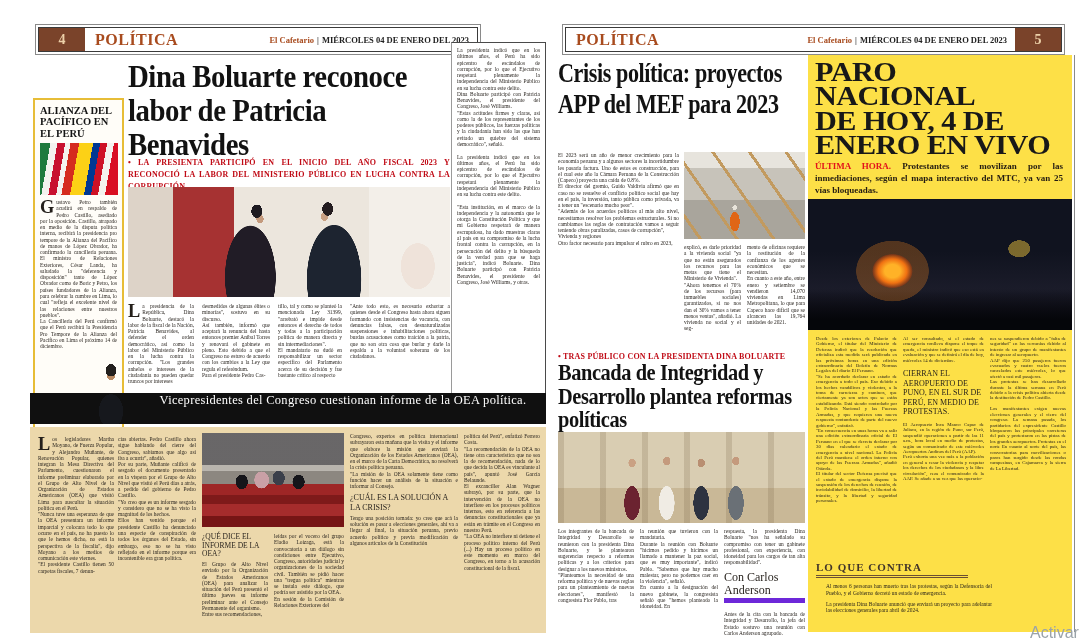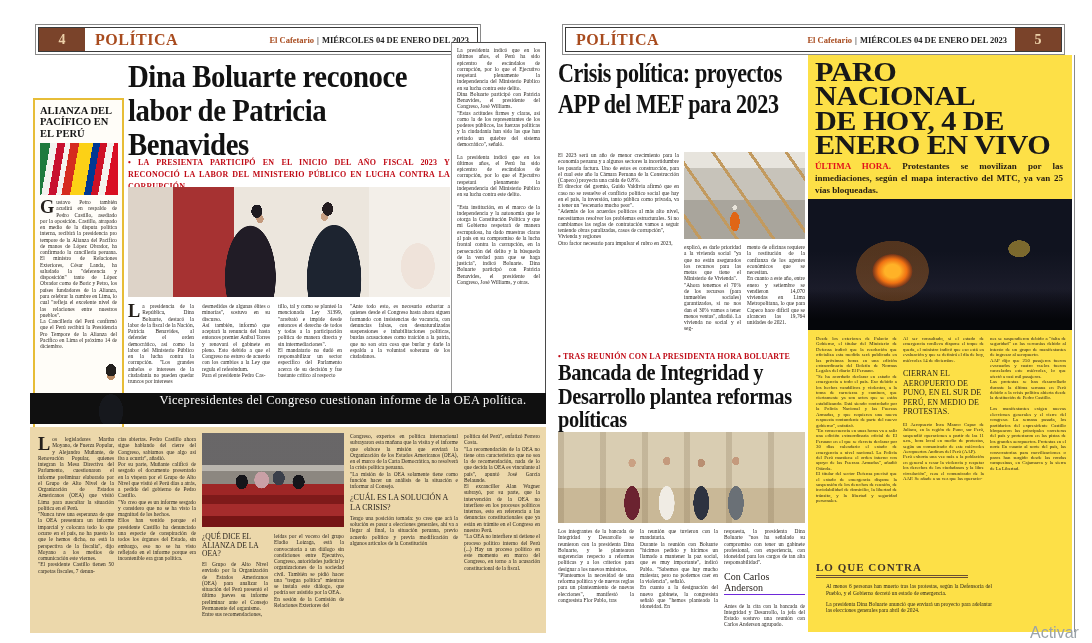--- a/index.html
+++ b/index.html
@@ -107,21 +107,21 @@
 Por su parte, Muñante calificó de sesgado el documento presentado en la víspera por el Grupo de Alto Nivel que visitó el Perú días a atrás, a pedido del gobierno de Pedro Castillo.
 "Yo creo que es un informe sesgado y considero que no se ha visto la magnitud de los hechos.
 Ellos han venido porque el presidente Castillo ha denunciado una especie de conspiración de todos los órganos del Estado, sin embargo, eso no se ha visto reflejado en el informe porque era incontenible era gran política.</div>
     <div class="abs ph" style="left:172px;top:6px;width:142px;height:94px;background:
         radial-gradient(10px 12px at 28% 52%,#15151a 60%,transparent 61%),
         radial-gradient(12px 14px at 42% 50%,#c9a0a6 60%,transparent 61%),
         radial-gradient(10px 12px at 54% 48%,#3a3f4a 60%,transparent 61%),
         radial-gradient(10px 12px at 68% 52%,#15151a 60%,transparent 61%),
         linear-gradient(180deg,rgba(25,25,34,.5) 0 34%,transparent 34%),
         linear-gradient(180deg,#b9b5ae 0 40%,#8c8780 40% 54%,#9e2626 54% 66%,#7e1a1a 66% 76%,#a52c2c 76% 88%,#761515 88%);"></div>
-    <div class="abs subh" style="left:172px;top:106px;width:66px;font-size:7.5px;">¿QUÉ DICE EL ALIANZA DE LA OEA?</div>
+    <div class="abs subh" style="left:172px;top:106px;width:66px;font-size:7.5px;">¿QUÉ DICE EL INFORME DE LA OEA?</div>
     <div class="abs bt" style="left:172px;top:134px;width:66px;height:64px;">El Grupo de Alto Nivel enviado por la Organización de Estados Americanos (OEA) para analizar la situación del Perú presentó el último jueves su informe preliminar ante el Consejo Permanente del organismo.
 Entre sus recomendaciones,</div>
     <div class="abs bt" style="left:244px;top:106px;width:70px;height:92px;">leídas por el vocero del grupo Eladio Loizaga, está la convocatoria a un diálogo sin condiciones entre Ejecutivo, Congreso, autoridades judicial y organizaciones de la sociedad civil. También se pidió hacer una "tregua política" mientras se instala este diálogo, que podría ser asistido por la OEA.
 En sesión de la Comisión de Relaciones Exteriores del</div>
     <div class="abs" style="left:320px;top:6px;width:108px;height:194px;overflow:hidden;">
       <div class="bt">Congreso, expertos en política internacional subrayaron esta mañana que la visita y el informe que elabore la misión que enviará la Organización de los Estados Americanos (OEA), en el marco de la Carta Democrática, no resolverá la crisis política peruana.
 "La misión de la OEA solamente tiene como función hacer un análisis de la situación e informar al Consejo.</div>
       <div class="subh" style="font-size:8px;margin:4px 0 3px;">¿CUÁL ES LA SOLUCIÓN A LA CRISIS?</div>
       <div class="bt">Tengo una posición tomada: yo creo que acá la solución es pasar a elecciones generales, ahí va a llegar al final, la situación peruana, previo acuerdo político y previa modificación de algunos artículos de la Constitución</div>
     </div>
@@ -148,41 +148,41 @@
   <div class="abs ph" style="left:684px;top:152px;width:121px;height:87px;background:
       radial-gradient(8px 16px at 42% 80%,#e06616 60%,transparent 61%),
       radial-gradient(4px 4px at 42% 64%,#e8e4da 60%,transparent 61%),
       repeating-linear-gradient(55deg,transparent 0 12px,#c29a5f 12px 15px,transparent 15px 30px),
       linear-gradient(180deg,#e7e4dd 0 18%,#c7c3ba 18% 55%,#a9a59c 55%);"></div>
   <div class="abs bt" style="left:684px;top:244px;width:57px;height:106px;">explicó, es darle prioridad a la vivienda social "ya que no están asegurados los recursos para las metas que tiene el Ministerio de Vivienda".
 "Ahora tenemos el 70% de los recursos (para inmuebles sociales) garantizados, si no nos dan el 30% vamos a tener menos ventas", añadió. La vivienda no social y el seg-</div>
   <div class="abs bt" style="left:747px;top:244px;width:58px;height:106px;">mento de oficinas requiere la restitución de la confianza de los agentes económicos que se necesitan.
 En cuanto a este año, entre enero y setiembre se vendieron 14,070 viviendas en Lima Metropolitana, lo que para Capeco hace difícil que se alcancen las 19,764 unidades de 2021.</div>
 
-  <div class="abs kicker" style="left:558px;top:351px;width:250px;">•  TRAS REUNIÓN CON LA PRESIDENTA HORA BOLUARTE</div>
+  <div class="abs kicker" style="left:558px;top:351px;width:250px;">•  TRAS PÚBLICO CON LA PRESIDENTA DINA BOLUARTE</div>
   <div class="abs headline" style="left:558px;top:361px;width:292px;font-size:24px;line-height:.98;transform:scaleX(.85);">Bancada de Integridad y Desarrollo plantea reformas políticas</div>
   <div class="abs ph" style="left:558px;top:432px;width:247px;height:91px;background:
       radial-gradient(6px 7px at 30% 34%,#caa183 60%,transparent 61%),
       radial-gradient(6px 7px at 44% 32%,#c49a7d 60%,transparent 61%),
       radial-gradient(6px 7px at 58% 34%,#b98f72 60%,transparent 61%),
       radial-gradient(6px 7px at 72% 32%,#c49a7d 60%,transparent 61%),
       radial-gradient(13px 28px at 30% 78%,#6b2330 60%,transparent 61%),
       radial-gradient(13px 28px at 44% 78%,#f0ece4 60%,transparent 61%),
       radial-gradient(13px 28px at 58% 78%,#2e3340 60%,transparent 61%),
       radial-gradient(13px 28px at 72% 78%,#6a7076 60%,transparent 61%),
       repeating-linear-gradient(90deg,rgba(120,100,70,.22) 0 6px,transparent 6px 42px),
       linear-gradient(180deg,#d9cdb2 0 62%,#c9b897 62%);"></div>
   <div class="abs bt" style="left:558px;top:528px;width:76px;height:112px;">Los integrantes de la bancada de Integridad y Desarrollo se reunieron con la presidenta Dina Boluarte, y le plantearon sugerencias respecto a reformas políticas y a los criterios para designar a los nuevos ministros.
 "Planteamos la necesidad de una reforma política y de nuevas reglas para un planteamiento de nuevas elecciones", manifestó la congresista Flor Pablo, tras</div>
   <div class="abs bt" style="left:640px;top:528px;width:78px;height:112px;">la reunión que tuvieron con la mandataria.
 Durante la reunión con Boluarte "hicimos pedido y hicimos un llamado a mantener la paz social, que es muy importante", indicó Pablo. "Sabemos que hay mucho malestar, pero no podemos caer en la violencia", señaló.
 En cuanto a la designación del nuevo gabinete, la congresista señaló que "hemos planteado la idoneidad. En</div>
   <div class="abs" style="left:724px;top:528px;width:81px;height:112px;overflow:hidden;">
     <div class="bt">respuesta, la presidenta Dina Boluarte "nos ha señalado su compromiso con tener un gabinete profesional, con experiencia, con idoneidad para los cargos de tan alta responsabilidad".</div>
-    <div class="subh" style="font-size:10px;margin:5px 0 8px;border-bottom:1px solid #6d28d9;display:inline-block;">Con Carlos Anderson</div>
+    <div class="subh" style="font-size:12px;margin:5px 0 8px;border-bottom:5px solid #6d28d9;display:inline-block;">Con Carlos Anderson</div>
     <div class="bt">Antes de la cita con la bancada de Integridad y Desarrollo, la jefa del Estado sostuvo una reunión con Carlos Anderson agrupado.</div>
   </div>
 
   <div class="abs tanbox" style="left:808px;top:55px;width:264px;height:577px;">
     <div class="abs headline" style="left:7px;top:5px;width:240px;font-size:27px;line-height:.9;letter-spacing:-.5px;transform:scaleX(1.12);white-space:pre-line;color:#181818;">PARO
 NACIONAL
 DE HOY, 4 DE
 ENERO EN VIVO</div>
     <div class="abs ultima" style="left:7px;top:106px;width:248px;">
       <span class="lbl">ÚLTIMA HORA.</span><span> Protestantes se movilizan por las inmediaciones, según el mapa interactivo del MTC, ya van 25 vías bloqueadas.</span>

